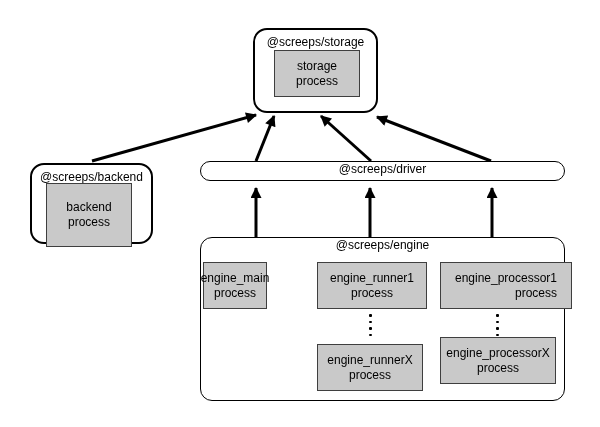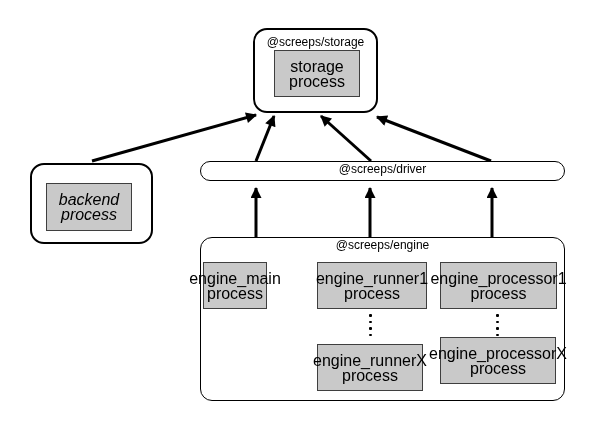--- a/index.html
+++ b/index.html
@@ -39,21 +39,21 @@
   }
   .process {
     position: absolute;
     box-sizing: border-box;
     background: #c9c9c9;
     border: 1px solid #3f3f3f;
     display: flex;
     align-items: center;
     justify-content: center;
     text-align: center;
-    font-size: 16px;
+    font-size: 12px;
     line-height: 15px;
     white-space: pre-line;
   }
   
   .pkg-storage {
     left: 253px; top: 28px;
     width: 125px; height: 85px;
     border-radius: 14px;
     padding-top: 5px;
   }
@@ -63,42 +63,42 @@
   }
   
   .pkg-backend {
     left: 30px; top: 163px;
     width: 123px; height: 81px;
     border-radius: 14px;
     padding-top: 5px;
   }
   .pkg-backend .process {
     left: 14px; top: 18px;
-    width: 86px; height: 48px; font-style: italic;
+    width: 86px; height: 64px;
   }
   
   .pkg-driver {
     left: 200px; top: 161px;
     width: 365px; height: 20px;
     border-width: 1.5px;
     border-radius: 12px;
     display: flex;
     align-items: flex-start;
     justify-content: center;
   }
   
   .pkg-engine {
     left: 200px; top: 237px;
     width: 365px; height: 164px;
     border-width: 1.5px;
     border-radius: 12px;
   }
   .proc-engine-main       { left: 2px;  top: 24px; width: 64px;  height: 47px; }
   .proc-engine-runner1    { left: 116px; top: 24px; width: 110px; height: 47px; }
-  .proc-engine-processor1 { left: 239px; top: 24px; width: 117px; height: 47px; }
+  .proc-engine-processor1 { left: 239px; top: 24px; width: 132px; height: 47px; text-align: right; }
   .proc-engine-runnerX    { left: 116px; top: 99px; width: 106px; height: 47px; margin-top: 7px; }
   .proc-engine-processorX { left: 239px; top: 99px; width: 116px; height: 47px; }
   .vdots {
     position: absolute;
     width: 3px;
     top: 76px;
     display: flex;
     flex-direction: column;
     gap: 4px;
   }
@@ -134,20 +134,21 @@
     </g>
   </svg>
 
   <div class="package pkg-storage">
     <div class="pkg-label">@screeps/storage</div>
     <div class="process">storage
 process</div>
   </div>
 
   <div class="package pkg-backend">
+    <div class="pkg-label">@screeps/backend</div>
     <div class="process">backend
 process</div>
   </div>
 
   <div class="package pkg-driver">
     <div class="pkg-label">@screeps/driver</div>
   </div>
 
   <div class="package pkg-engine">
     <div class="pkg-label">@screeps/engine</div>

